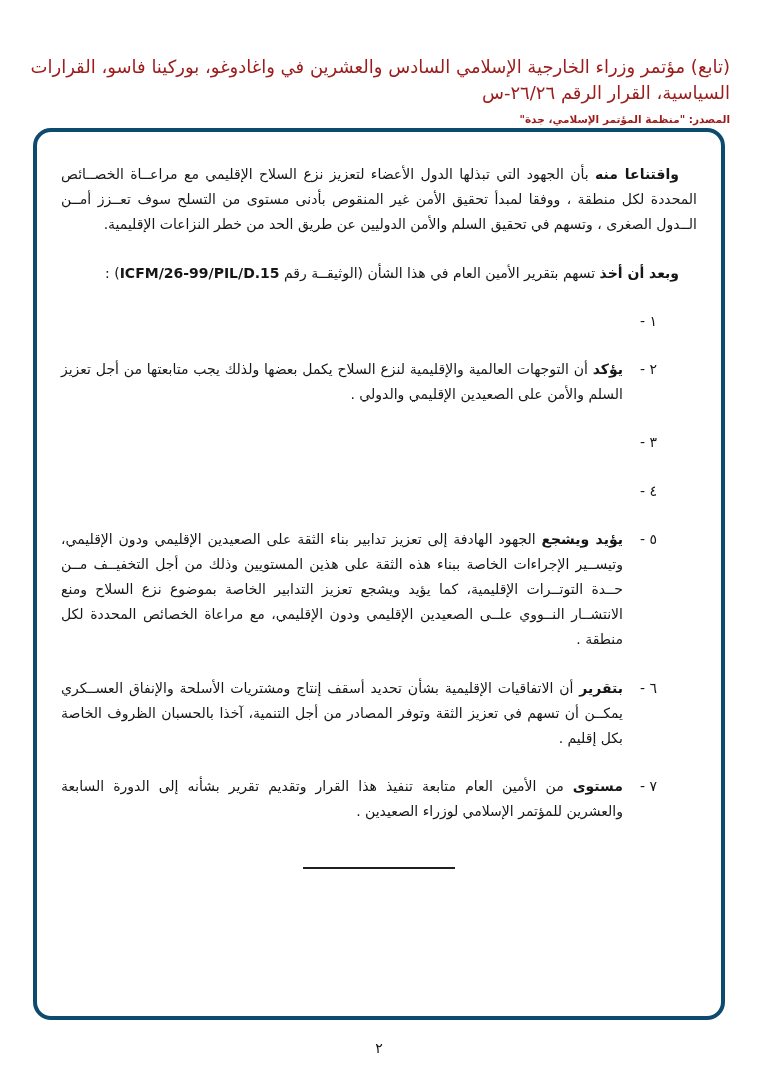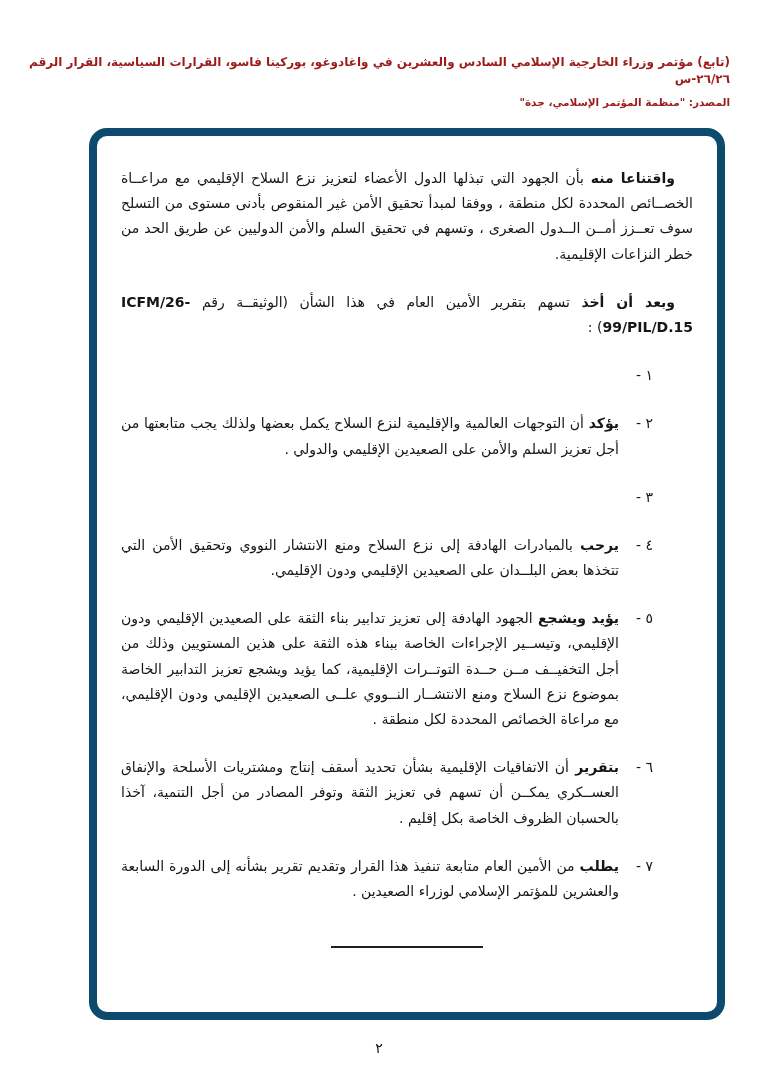--- a/index.html
+++ b/index.html
@@ -3,25 +3,25 @@
 <meta charset="utf-8">
 <style>
   * { margin:0; padding:0; box-sizing:border-box; }
   html,body { background:#ffffff; }
   body { font-family:"DejaVu Sans", sans-serif; }
   .page {
     width:758px; height:1078px; position:relative;
     background:#ffffff; direction:rtl; overflow:hidden; margin:0 auto;
   }
   .header { padding:54px 28px 0 28px; text-align:right; color:#9c1b1b; }
-  .header-title { font-size:12px; font-weight:700; line-height:1.45; }
+  .header-title { font-size:18px; font-weight:400; line-height:1.45; }
   .header-source { font-size:10.5px; font-weight:700; margin-top:7px; }
   .res-box {
-    position:absolute; top:128px; right:33px; width:636px; height:892px;
-    border:8px solid #0c4a6e; border-radius:18px;
+    position:absolute; top:128px; right:33px; width:692px; height:892px;
+    border:4px solid #0c4a6e; border-radius:18px;
     padding:30px 24px 16px 24px; overflow:hidden; background:#ffffff;
   }
   .para, .item { font-size:14px; line-height:1.8; color:#161616; text-align:justify; }
   .para { text-indent:18px; margin-bottom:23px; }
   .lead { font-weight:700; }
   .doc-ref { font-weight:700; }
   .items { margin-top:6px; }
   .item { display:flex; margin-bottom:23px; padding-right:40px; }
   .item .num { flex:0 0 34px; white-space:nowrap; }
   .item .text { flex:1; }
@@ -57,36 +57,35 @@
         <div class="num">٢ -</div>
         <div class="text"><span class="lead">يؤكد</span><span> أن التوجهات العالمية والإقليمية لنزع السلاح يكمل بعضها ولذلك يجب متابعتها من أجل تعزيز السلم والأمن على الصعيدين الإقليمي والدولي .</span></div>
       </div>
 
       <div class="item">
         <div class="num">٣ -</div>
       </div>
 
       <div class="item">
         <div class="num">٤ -</div>
-        <div class="text"><span class="lead">يرحب</span><span> بالمبادرات الهادفة إلى نزع السلاح ومنع الانتشار النووي وتحقيق الأمن التي تتخذها بعض البلــدان على الصعيدين الإقليمي ودون الإقليمي.</span></div>
       </div>
 
       <div class="item">
         <div class="num">٥ -</div>
         <div class="text"><span class="lead">يؤيد ويشجع</span><span> الجهود الهادفة إلى تعزيز تدابير بناء الثقة على الصعيدين الإقليمي ودون الإقليمي، وتيســير الإجراءات الخاصة ببناء هذه الثقة على هذين المستويين وذلك من أجل التخفيــف مــن حــدة التوتــرات الإقليمية، كما يؤيد ويشجع تعزيز التدابير الخاصة بموضوع نزع السلاح ومنع الانتشــار النــووي علــى الصعيدين الإقليمي ودون الإقليمي، مع مراعاة الخصائص المحددة لكل منطقة .</span></div>
       </div>
 
       <div class="item">
         <div class="num">٦ -</div>
         <div class="text"><span class="lead">بتقرير</span><span> أن الاتفاقيات الإقليمية بشأن تحديد أسقف إنتاج ومشتريات الأسلحة والإنفاق العســكري يمكــن أن تسهم في تعزيز الثقة وتوفر المصادر من أجل التنمية، آخذا بالحسبان الظروف الخاصة بكل إقليم .</span></div>
       </div>
 
       <div class="item">
         <div class="num">٧ -</div>
-        <div class="text"><span class="lead">يطلب</span><span> من الأمين العام متابعة تنفيذ هذا القرار وتقديم تقرير بشأنه إلى الدورة السابعة والعشرين للمؤتمر الإسلامي لوزراء الصعيدين .</span></div>
+        <div class="text"><span class="lead">مستوى</span><span> من الأمين العام متابعة تنفيذ هذا القرار وتقديم تقرير بشأنه إلى الدورة السابعة والعشرين للمؤتمر الإسلامي لوزراء الصعيدين .</span></div>
       </div>
 
     </div>
 
     <div class="divider"></div>
 
   </div>
 
   <div class="footer">
     <span>٢</span>

